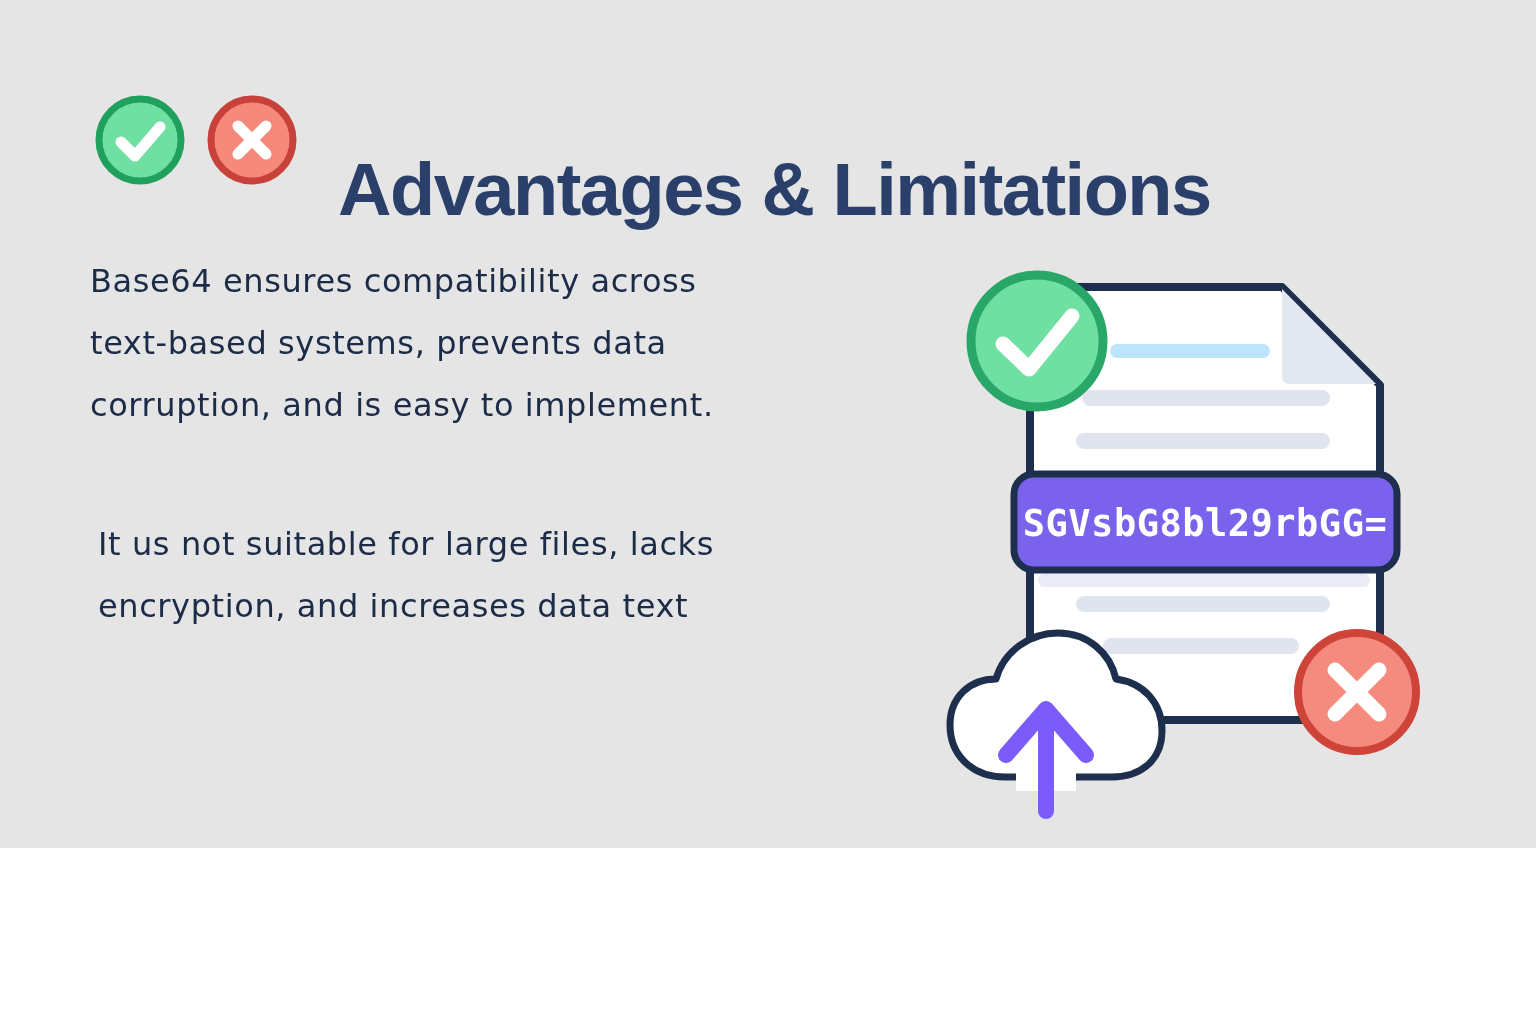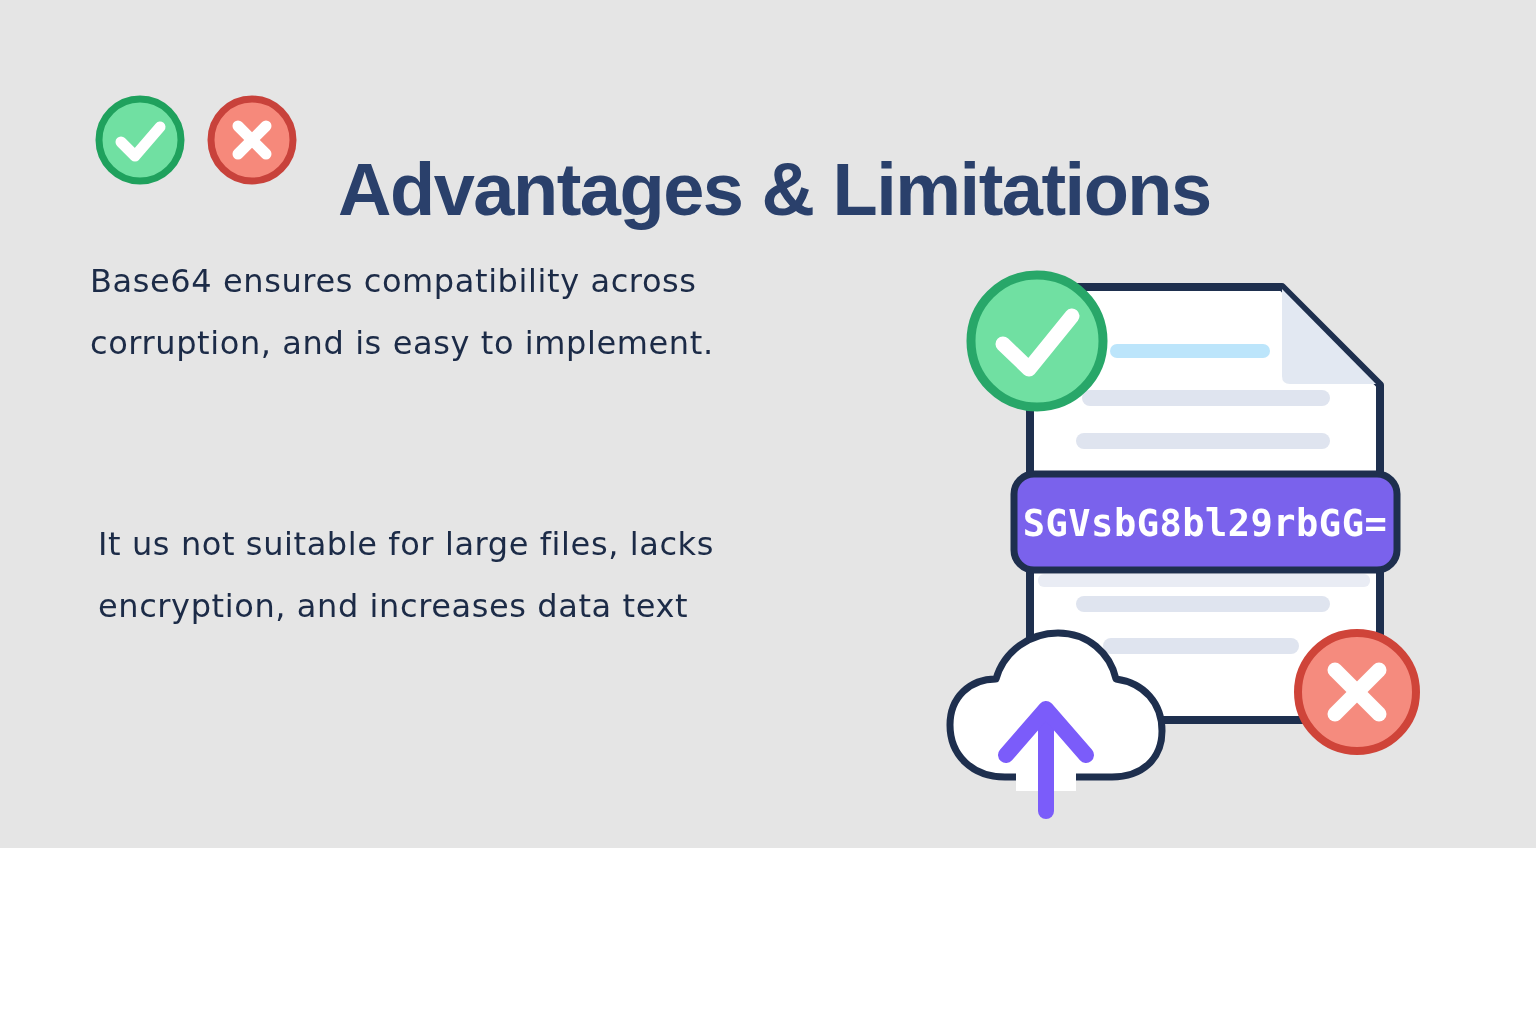--- a/index.html
+++ b/index.html
@@ -54,20 +54,21 @@
   <svg class="hdr-icon cross" viewBox="0 0 92 92">
     <circle cx="46" cy="46" r="41" fill="#F6897B" stroke="#C8423B" stroke-width="7"></circle>
     <line x1="32" y1="32" x2="60" y2="60" stroke="#ffffff" stroke-width="11" stroke-linecap="round"></line>
     <line x1="60" y1="32" x2="32" y2="60" stroke="#ffffff" stroke-width="11" stroke-linecap="round"></line>
   </svg>
 
   <h1 class="title">Advantages &amp; Limitations</h1>
 
   <div class="para p1">
     <div class="line">Base64 ensures compatibility across</div>
+    <div class="line">text-based systems, prevents data</div>
     <div class="line">corruption, and is easy to implement.</div>
   </div>
   <div class="para p2">
     <div class="line">It us not suitable for large files, lacks</div>
     <div class="line">encryption, and increases data text</div>
   </div>
 
   <svg class="illustration" viewBox="0 0 545 575">
 
     <g>

